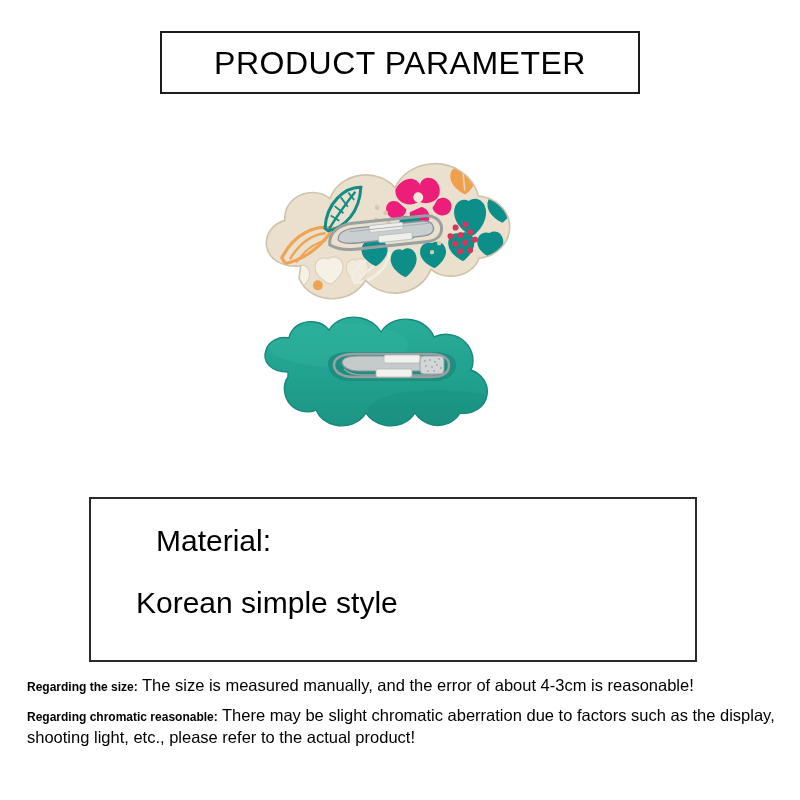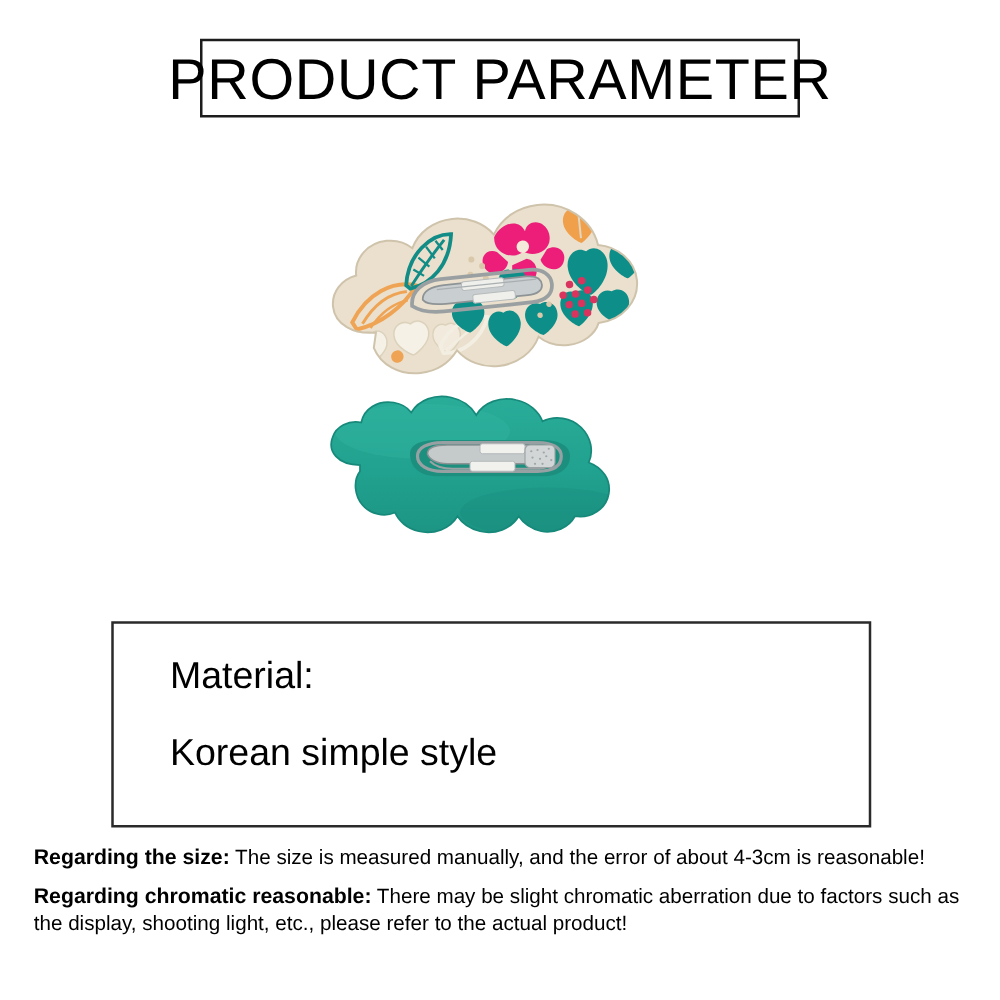--- a/index.html
+++ b/index.html
@@ -24,21 +24,21 @@
     width: 480px;
     height: 63px;
     border: 2px solid #1c1c1c;
     box-sizing: border-box;
     background: #ffffff;
     display: flex;
     align-items: center;
     justify-content: center;
   }
   .title-text {
-    font-size: 46px;
+    font-size: 32px;
     letter-spacing: 0.5px;
     line-height: 1;
     white-space: nowrap;
     color: #000;
     text-align: center;
   }
 
   
   .product-area {
     position: absolute;
@@ -87,20 +87,21 @@
     align-items: baseline;
   }
   .param-row.r1 { top: 25px; }
   .param-row.r2 { top: 87px; }
   .param-label {
     width: 195px;
     flex: 0 0 195px;
     font-size: 30px;
     line-height: 1.1;
     white-space: nowrap;
+    margin-left: 20px;
   }
   .param-value {
     font-size: 30px;
     line-height: 1.1;
     white-space: nowrap;
   }
 
   
   .notes {
     position: absolute;
@@ -110,21 +111,21 @@
   }
   .note {
     font-size: 16.5px;
     line-height: 1.32;
     color: #000;
     margin: 0 0 8px 0;
     text-align: left;
   }
   .note-head {
     font-weight: bold;
-    font-size: 17px;
+    font-size: 12px;
   }
   .note-body { font-weight: normal; }
 </style>
 </head>
 <body>
 
 <div class="title-box">
   <div class="title-text">PRODUCT PARAMETER</div>
 </div>
 

